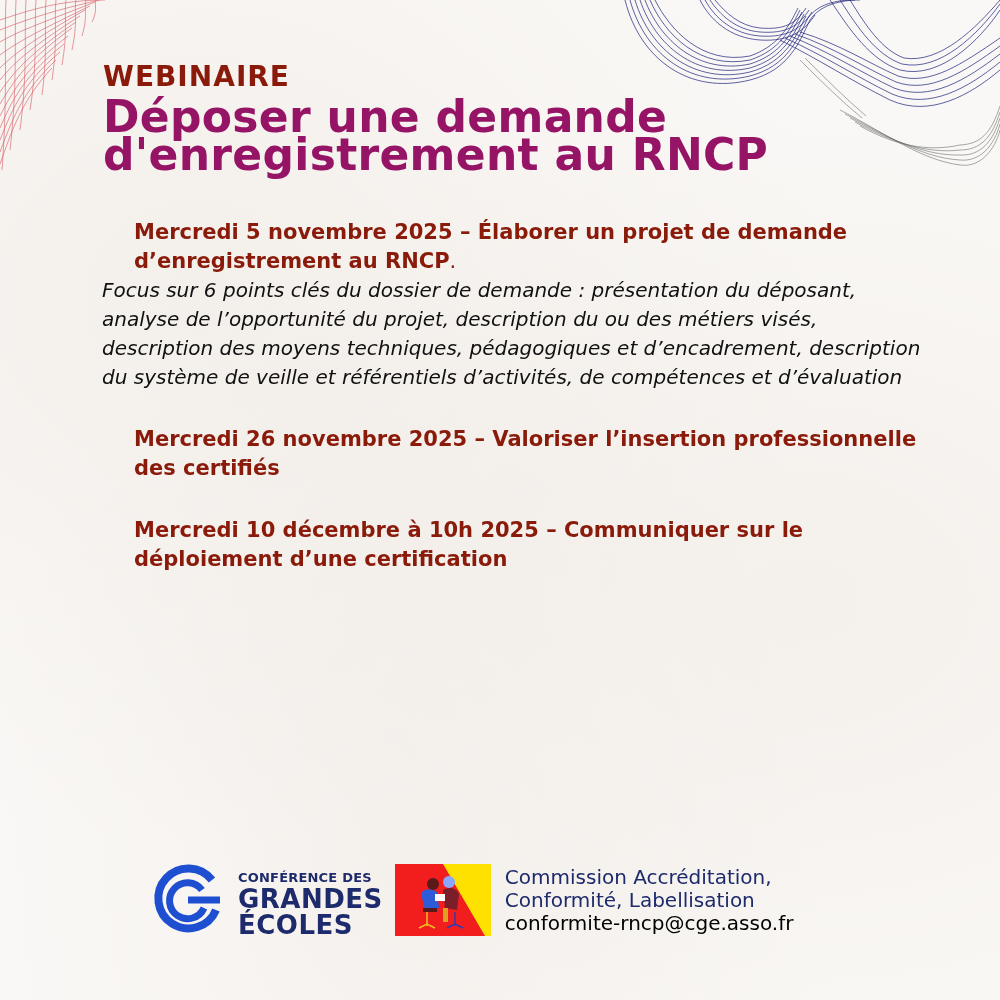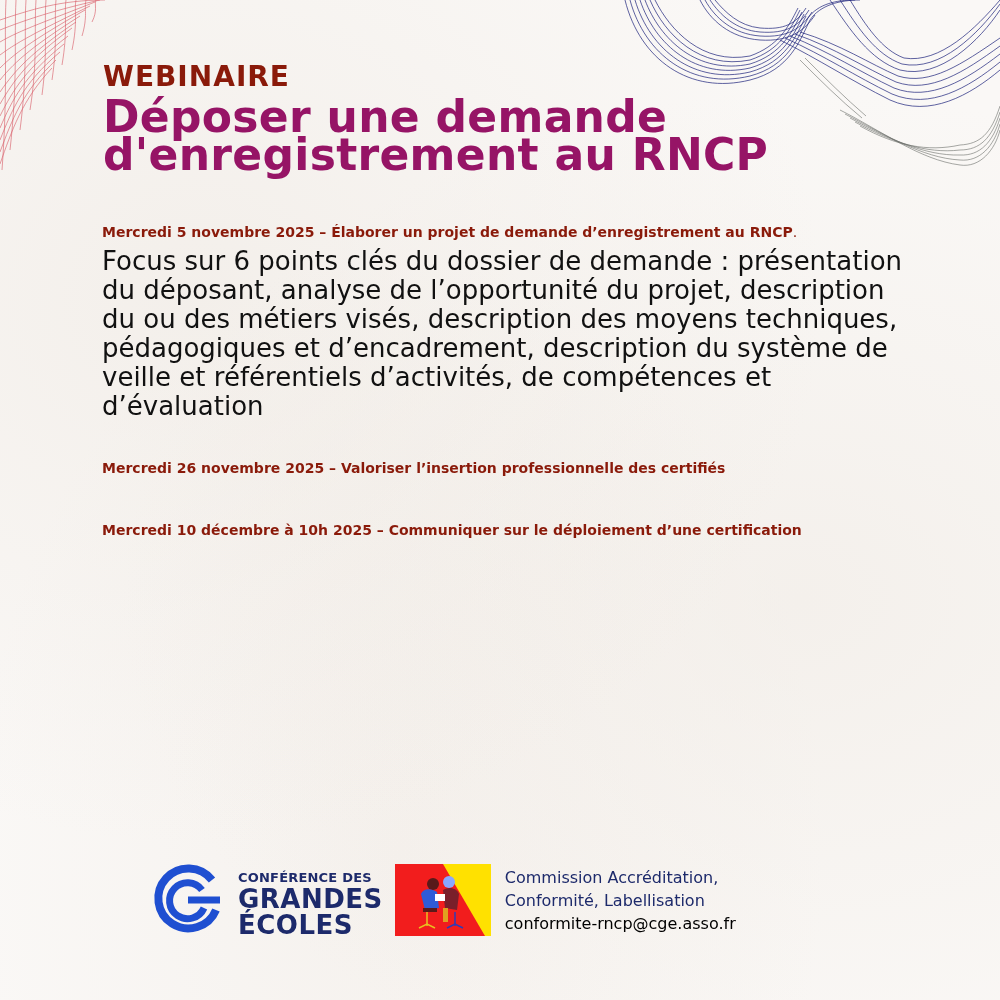--- a/index.html
+++ b/index.html
@@ -27,36 +27,36 @@
   }
   .title {
     font-family: "DejaVu Sans", sans-serif; font-weight: bold;
     font-size: 44px; color: #961466; line-height: 38px; letter-spacing: 0.3px;
   }
 
   .events { position: absolute; left: 102px; top: 218px; width: 820px; }
   .event { margin-bottom: 33px; }
   .event-title {
     font-family: "DejaVu Sans", sans-serif; font-weight: bold;
-    color: #8a1a0a; font-size: 14px; line-height: 29px;
+    color: #8a1a0a; font-size: 21px; line-height: 29px; margin-left: 32px;
   }
   .event-title .period { font-weight: normal; }
   .event-desc {
     font-family: "DejaVu Sans", sans-serif; color: #111;
-    font-size: 26px; line-height: 29px;
+    font-size: 20px; line-height: 29px; font-style: italic;
   }
 
   .footer { position: absolute; left: 150px; top: 860px; height: 80px; display: flex; align-items: center; }
   .cge-logo { display: flex; align-items: flex-end; }
   .cge-mark { width: 76px; height: 76px; }
   .cge-text { margin-left: 12px; color: #1d2a6b; font-family: "DejaVu Sans", sans-serif; }
   .cge-small { font-size: 13px; font-weight: bold; letter-spacing: 0.2px; line-height: 16px; }
   .cge-big { font-size: 26px; font-weight: bold; line-height: 26px; letter-spacing: 0.5px; }
   .illus { margin-left: 12px; width: 96px; height: 72px; position: relative; overflow: hidden; }
-  .contact { margin-left: 14px; line-height: 23px; font-size: 16px; font-family: "DejaVu Sans", sans-serif; }
+  .contact { margin-left: 14px; line-height: 23px; font-size: 20px; font-family: "DejaVu Sans", sans-serif; }
   .contact .c1, .contact .c2 { color: #1d2a6b; }
   .contact .c3 { color: #000000; }
 </style>
 </head>
 <body>
 
 <div class="bg-texture"></div>
 
 <svg class="deco deco-left" viewBox="0 0 110 170">
   <g fill="none" stroke="#d23a4a" stroke-width="0.6" opacity="0.85">

